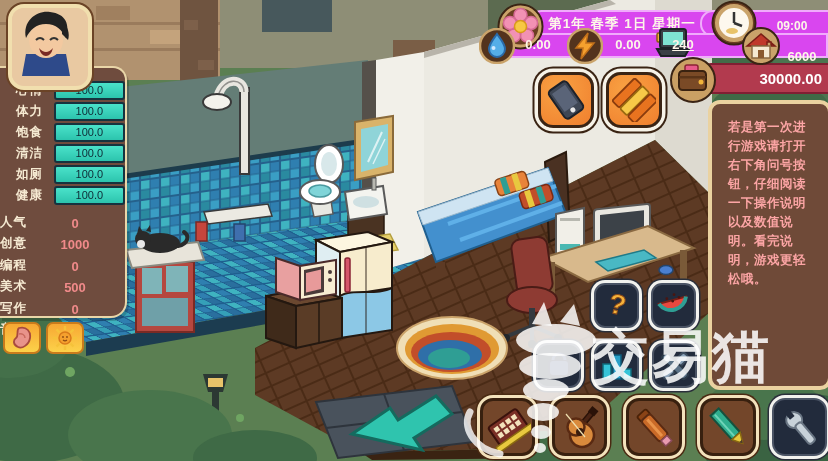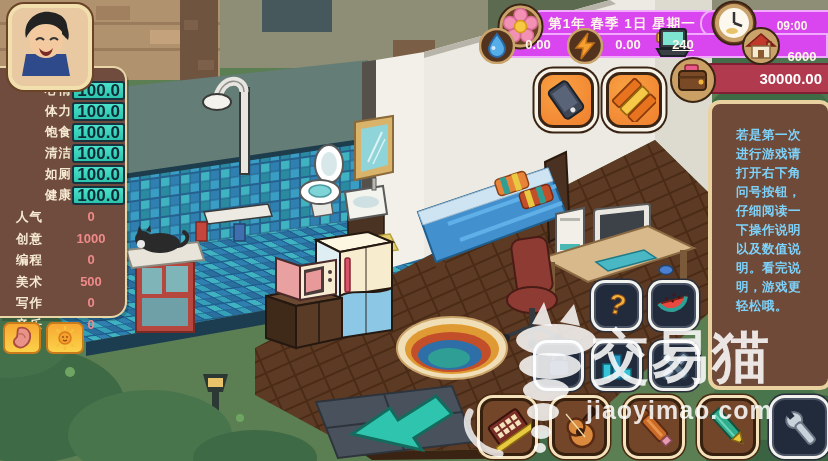--- a/index.html
+++ b/index.html
@@ -7,26 +7,26 @@
          font-family:"Liberation Sans",sans-serif;background:#5b7f52;}
   .abs{position:absolute;}
   svg{display:block;}
 
   
   .avatar-box{left:8px;top:4px;width:76px;height:78px;border-radius:16px;
     background:#e9c9a2;border:4px solid #f1dfae;box-shadow:0 0 0 2px #6b4326;z-index:6;overflow:hidden;}
   .stats-panel{left:0;top:66px;width:127px;height:252px;background:#6f4c3e;
     border:2px solid #e9d6a8;border-left:none;border-radius:0 14px 16px 0;
     box-shadow:2px 3px 0 rgba(0,0,0,.18);z-index:5;padding-top:12px;box-sizing:border-box;}
-  .stat-row{display:flex;align-items:center;height:21px;padding-left:3px;margin-left:42px;}
+  .stat-row{display:flex;align-items:center;height:21px;padding-left:16px;}
   .stat-label{width:38px;font-size:12.5px;font-weight:bold;color:#f6ead2;letter-spacing:1px;}
   .stat-bar{width:68px;height:15px;border:2px solid #16333f;border-radius:3px;
     background:linear-gradient(#4ae2ca,#2cc4ad);display:flex;align-items:center;justify-content:center;}
-  .stat-bar span{font-size:17px;font-weight:bold;color:#0d2b36;line-height:1;}
-  .skill-row{display:flex;align-items:flex-start;height:21.5px;padding-left:16px;}
+  .stat-bar span{font-size:11px;font-weight:normal;color:#0d2b36;line-height:1;}
+  .skill-row{display:flex;align-items:flex-end;height:21.5px;padding-left:0;}
   .skill-label{width:44px;font-size:12.5px;font-weight:bold;color:#f6ead2;letter-spacing:1px;}
   .skill-value{width:62px;text-align:center;font-size:13px;font-weight:bold;color:#f08a8a;}
   .mini-btn{width:38px;height:32px;border-radius:7px;border:2px solid #c97b1c;
     background:linear-gradient(#f7a833,#fcd24a);z-index:5;display:flex;align-items:center;justify-content:center;box-sizing:border-box;}
 
   
   .pill{background:#d946ef;border:2px solid #f0abfc;border-radius:14px;z-index:4;box-sizing:border-box;}
   .pill-text{position:absolute;top:0;left:0;right:0;bottom:0;display:flex;align-items:center;justify-content:center;
     color:#fdf6e8;font-weight:bold;font-size:13.5px;letter-spacing:1px;white-space:nowrap;}
   .res-val{position:absolute;color:#fdf6e8;font-weight:bold;font-size:13px;text-align:center;z-index:5;}
@@ -40,21 +40,21 @@
     border-radius:15px;box-shadow:0 0 0 3.5px #f7f3e8,0 0 0 5.5px #3a2414;z-index:6;}
   .btn-navy{background:#222b3c;border:2px solid #4a5364;border-radius:11px;
     box-shadow:0 0 0 3px #f2f2ee,0 0 0 4.5px #2a2f3a;z-index:6;}
   .btn-brown{background:#73462a;border:3px solid #38200f;border-radius:13px;
     box-shadow:0 0 0 3px #f3e2bc,0 0 0 4.5px #4a2a12;z-index:6;}
   .btn-orange,.btn-navy,.btn-brown{display:flex;align-items:center;justify-content:center;box-sizing:border-box;}
 
   
   .notice{left:708px;top:100px;width:124px;height:290px;background:#6f4a38;border:4px solid #ead2a0;
     border-radius:12px;z-index:7;box-sizing:border-box;padding:7px 6px 0 9px;}
-  .notice p{margin:15px;font-size:12.5px;line-height:19px;color:#7dd3fc;font-weight:bold;letter-spacing:.5px;}
+  .notice p{margin:7px;font-size:12.5px;line-height:19px;color:#fca5a5;font-weight:bold;letter-spacing:.5px;}
 
   
   .wm{z-index:9;pointer-events:none;color:rgba(255,255,255,.86);}
   .wm-brand{left:592px;top:328px;font-size:57px;font-weight:700;letter-spacing:3px;line-height:1;}
   .wm-domain{left:586px;top:396px;font-size:25px;font-weight:bold;letter-spacing:1px;}
 </style>
 </head>
 <body>
 
 <div class="stage">
@@ -594,15 +594,14 @@
       <ellipse cx="116" cy="44" rx="40" ry="16"></ellipse>
       <ellipse cx="110" cy="70" rx="31" ry="13"></ellipse>
       <ellipse cx="106" cy="94" rx="23" ry="11"></ellipse>
       <ellipse cx="103" cy="116" rx="16" ry="9"></ellipse>
       <ellipse cx="101" cy="136" rx="10" ry="7"></ellipse>
       <ellipse cx="100" cy="152" rx="6" ry="5"></ellipse>
     </g>
     <path d="M60,158 C32,152 22,130 30,116" fill="none" stroke="rgba(255,255,255,0.8)" stroke-width="7" stroke-linecap="round"></path>
   </svg>
   <div class="abs wm wm-brand">交易猫</div>
-  <div class="abs wm wm-domain">jiaoyimao.com</div>
 
 </div>
 
 </body></html>

